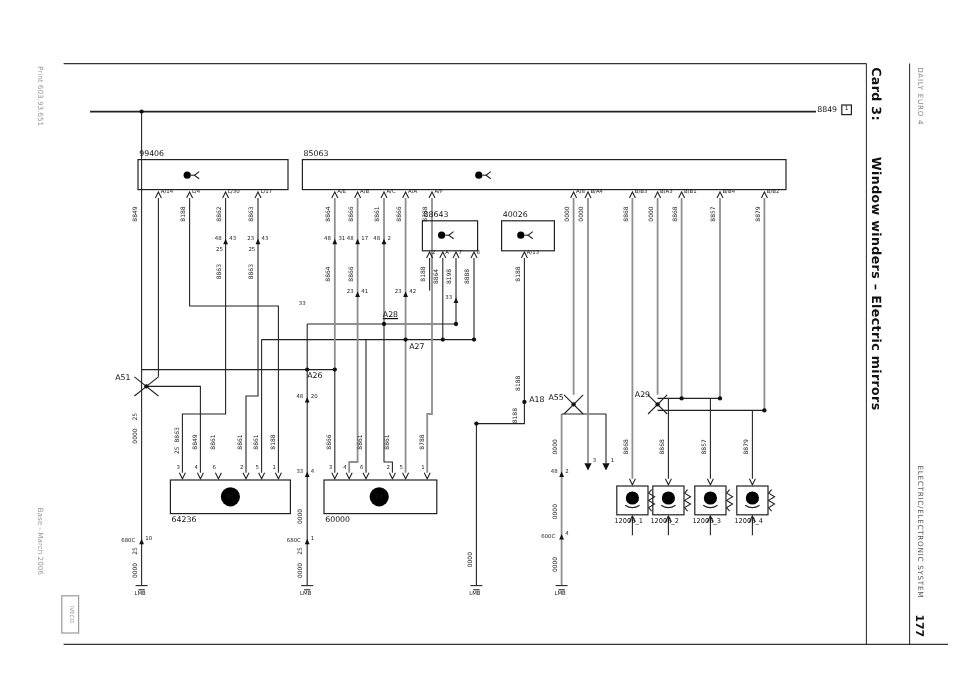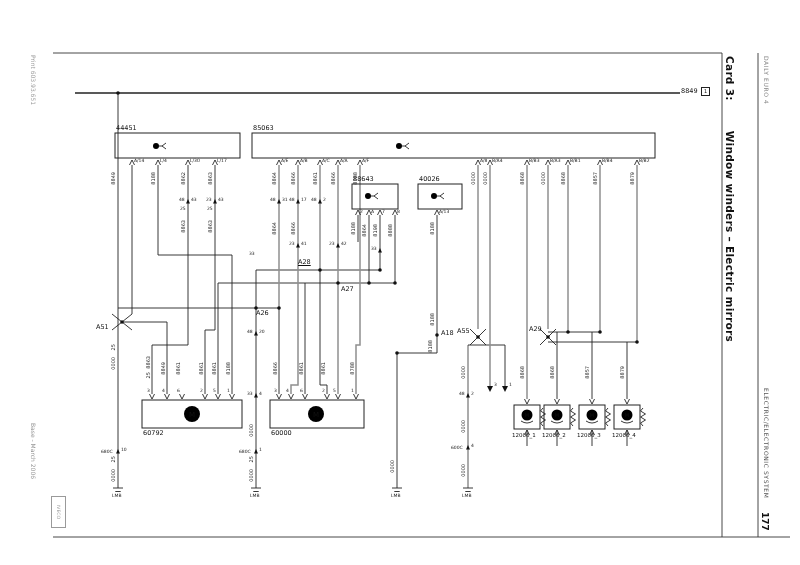--- a/index.html
+++ b/index.html
@@ -317,32 +317,32 @@
     <div class="abs lh" style="left: 286px; top: 389px;">4</div>
     <div class="abs lh" style="left: 300px; top: 389px;">6</div>
     <div class="abs lh" style="left: 322px; top: 389px;">2</div>
     <div class="abs lh" style="left: 333px; top: 389px;">5</div>
     <div class="abs lh" style="left: 351px; top: 389px;">1</div>
     <div class="abs lh" style="left: 180px; top: 207px;">25</div>
     <div class="abs lh" style="left: 207px; top: 207px;">25</div>
     <div class="abs lh" style="left: 249px; top: 252px;">33</div>
     <div class="abs lh" style="left: 494px; top: 383px;">3</div>
     <div class="abs lh" style="left: 509px; top: 383px;">1</div>
-    <div class="abs ln" style="left: 96px; top: 324px; text-align: right;">A51</div>
+    <div class="abs ln" style="left: 96px; top: 312px; text-align: right;">A51</div>
     <div class="abs ln" style="left: 256px; top: 310px;">A26</div>
     <div class="abs ln" style="left: 341px; top: 286px;">A27</div>
-    <div class="abs ln" style="left: 298px; top: 259px; text-decoration: underline;">A28</div>
+    <div class="abs ln" style="left: 319px; top: 259px; text-decoration: underline;">A28</div>
     <div class="abs ln" style="left: 441px; top: 330px;">A18</div>
     <div class="abs ln" style="left: 457px; top: 328px;">A55</div>
     <div class="abs ln" style="left: 529px; top: 326px;">A29</div>
-    <div class="abs lc" style="left: 116px; top: 125px;">44451</div>
+    <div class="abs lc" style="left: 116px; top: 125px;">99406</div>
     <div class="abs lc" style="left: 253px; top: 125px;">85063</div>
     <div class="abs lc" style="left: 353px; top: 176px;">88643</div>
     <div class="abs lc" style="left: 419px; top: 176px;">40026</div>
-    <div class="abs lc" style="left: 143px; top: 430px;">60792</div>
+    <div class="abs lc" style="left: 143px; top: 430px;">64236</div>
     <div class="abs lc" style="left: 271px; top: 430px;">60000</div>
     <div class="abs lm" style="left: 512px; top: 433px;">12006_1</div>
     <div class="abs lm" style="left: 542px; top: 433px;">12006_2</div>
     <div class="abs lm" style="left: 577px; top: 433px;">12006_3</div>
     <div class="abs lm" style="left: 612px; top: 433px;">12006_4</div>
     <div class="abs lh" style="left: 112px; top: 494px;">LMB</div>
     <div class="abs lh" style="left: 250px; top: 494px;">LMB</div>
     <div class="abs lh" style="left: 391px; top: 494px;">LMB</div>
     <div class="abs lh" style="left: 462px; top: 494px;">LMB</div>
     <div class="abs lh" style="left: 179px; top: 198px;">48</div>

